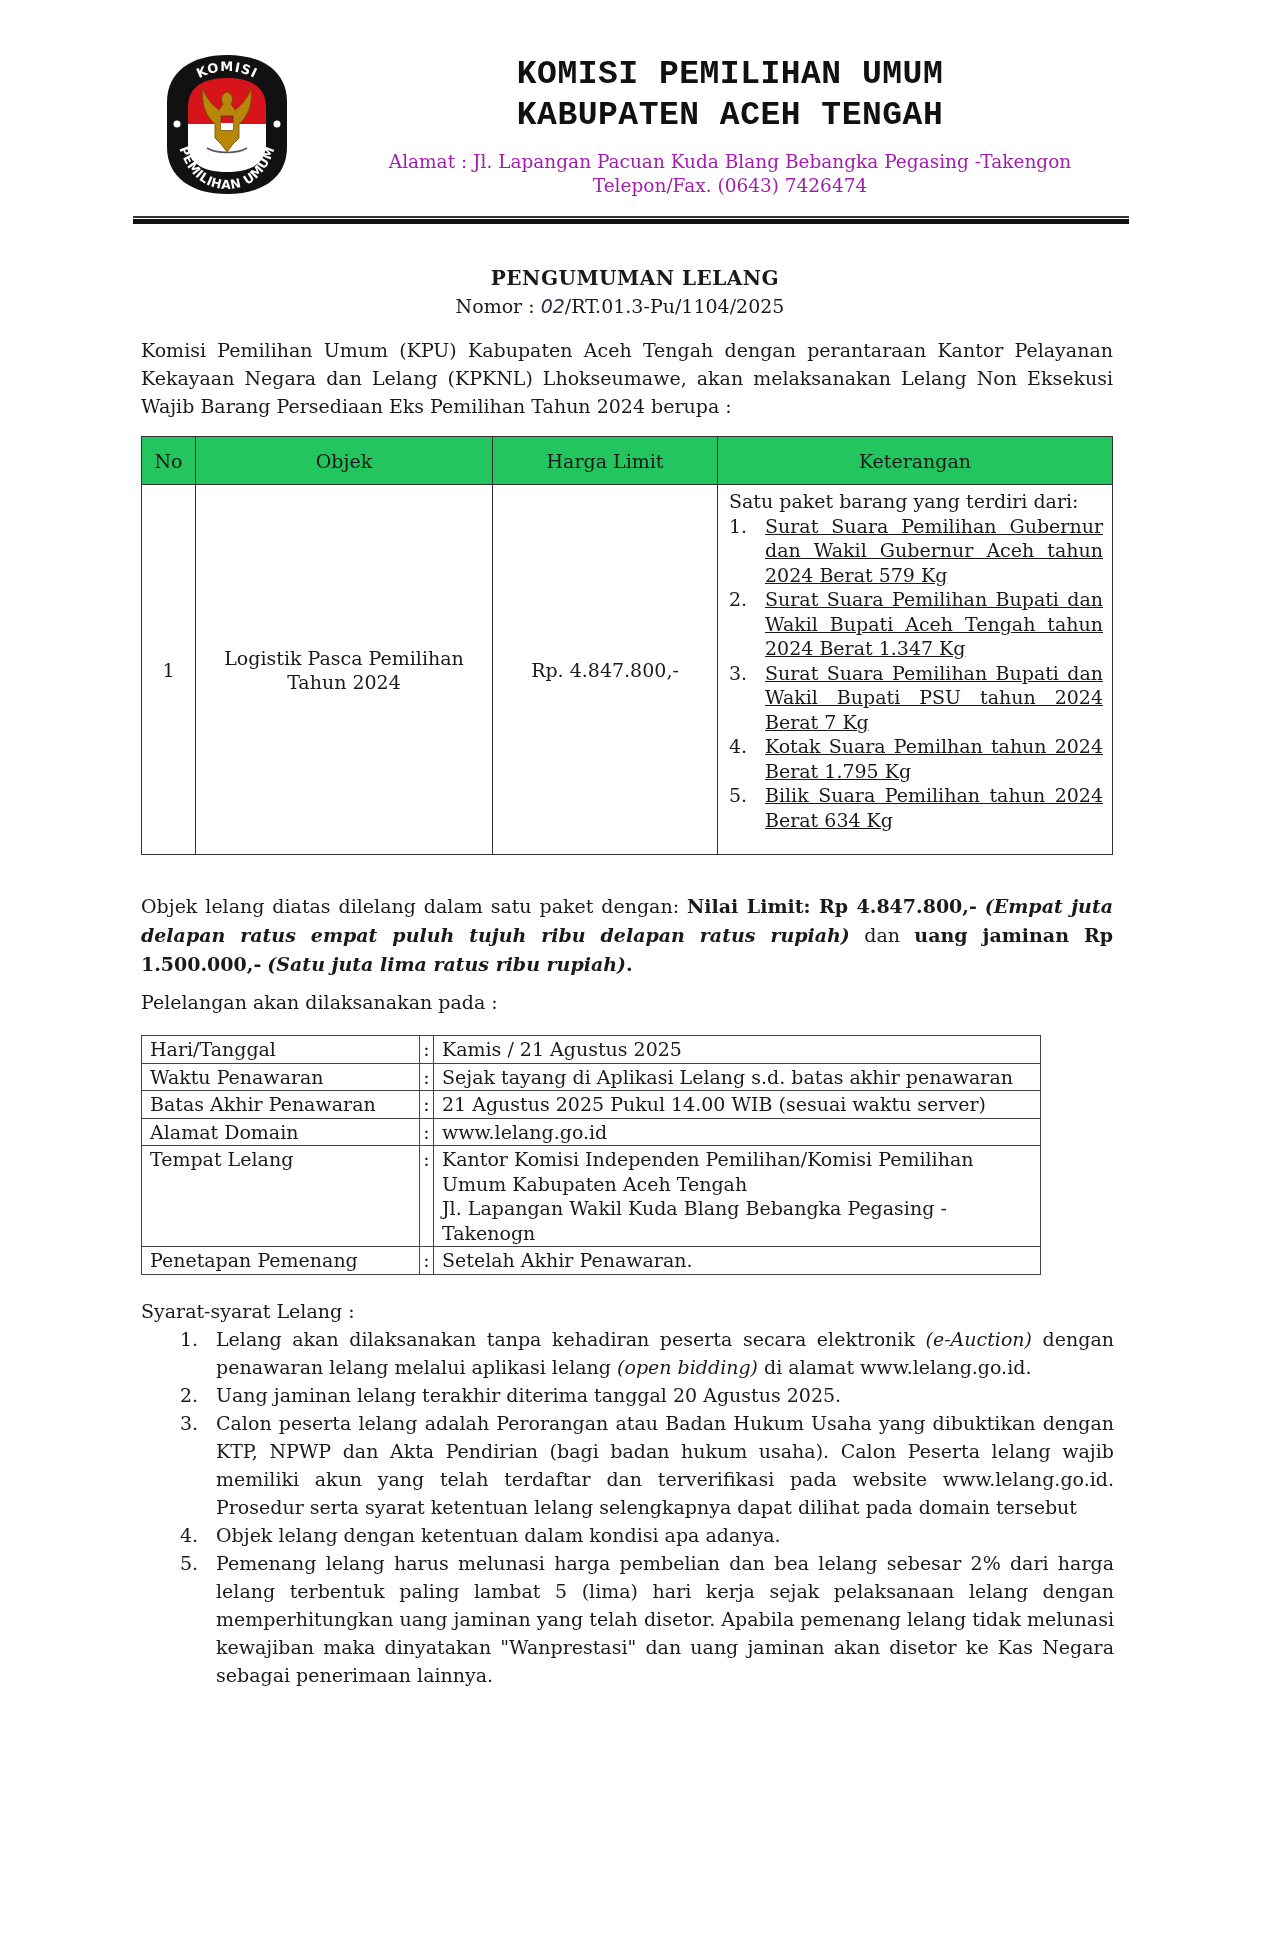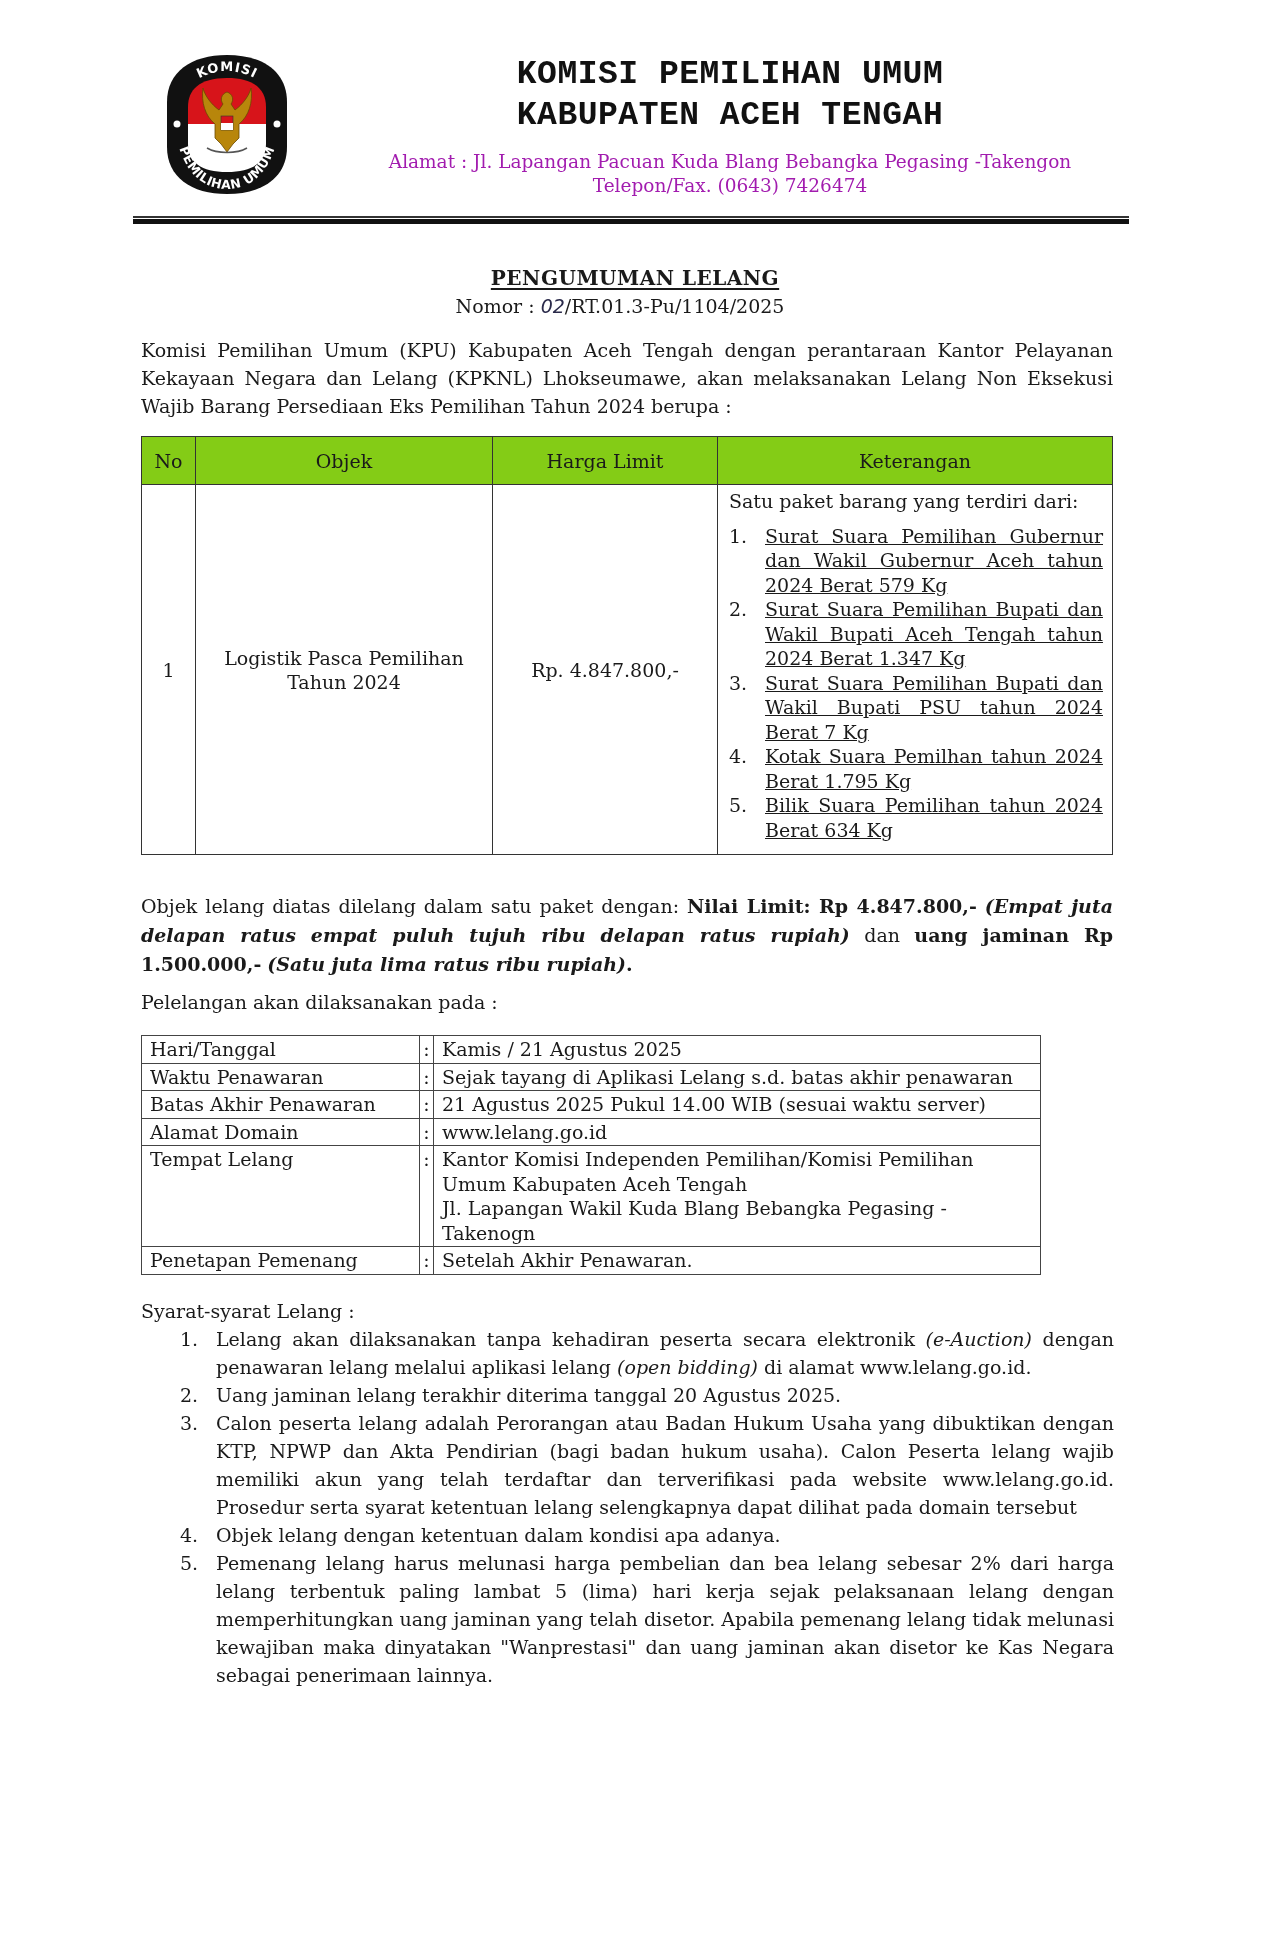--- a/index.html
+++ b/index.html
@@ -17,37 +17,37 @@
   .kop-addr { position: absolute; left: 330px; width: 800px; text-align: center;
               font-family: "DejaVu Serif", serif; font-size: 18.5px; color: #a21caf; line-height: 24px; }
   .kop-addr.a1 { top: 150px; }
   .kop-addr.a2 { top: 174px; }
   .rule-thin { position: absolute; left: 133px; top: 216px; width: 996px; height: 2px; background: #333; }
   .rule-thick { position: absolute; left: 133px; top: 219px; width: 996px; height: 5px; background: #111; }
 
   
   .doc-title { position: absolute; left: 0; width: 1270px; top: 266px; text-align: center;
                font-weight: bold; font-size: 20px; letter-spacing: 0.5px; }
-  .doc-title span { text-decoration: underline; text-underline-offset: 3px; text-align: center; }
+  .doc-title span { text-underline-offset: 3px; text-align: center; }
   .doc-number { position: absolute; left: 0; width: 1240px; top: 295px; text-align: center;
                 font-size: 19px; }
   .doc-number .hand { font-family: "DejaVu Sans", sans-serif; font-style: italic; color: #2a2a4a; }
 
   .para { position: absolute; left: 141px; width: 972px; font-size: 19px; line-height: 28px;
           text-align: justify; text-align-last: left; }
   .para.intro { top: 336px; }
 
   
   .obj-table { position: absolute; left: 141px; top: 436px; width: 972px; border-collapse: collapse;
                font-size: 19px; }
   .obj-table th, .obj-table td { border: 1.5px solid #333; }
-  .obj-table th { background: #84cc16; font-weight: normal; height: 47px; padding: 0; }
+  .obj-table th { background: #22c55e; font-weight: normal; height: 47px; padding: 0; }
   .obj-table td { vertical-align: middle; text-align: center; padding: 0; }
   .obj-table td.ket { vertical-align: top; text-align: left; padding: 4px 9px 10px 11px; line-height: 24.5px; }
-  .ket-intro { margin-bottom: 10px; }
+  .ket-intro { }
   .ket-list { margin: 0; padding: 0; list-style: none; }
   .ket-list li { display: flex; text-align: justify; }
   .ket-list .num { width: 36px; flex: none; }
   .ket-list .txt { flex: 1; text-align: justify; text-align-last: left; text-decoration: underline; }
 
   .para.summary { top: 892px; line-height: 29px; }
   .para.summary b { font-weight: bold; }
   .para.summary em { font-weight: bold; font-style: italic; }
   .para.pre-sched { top: 988px; }
 

